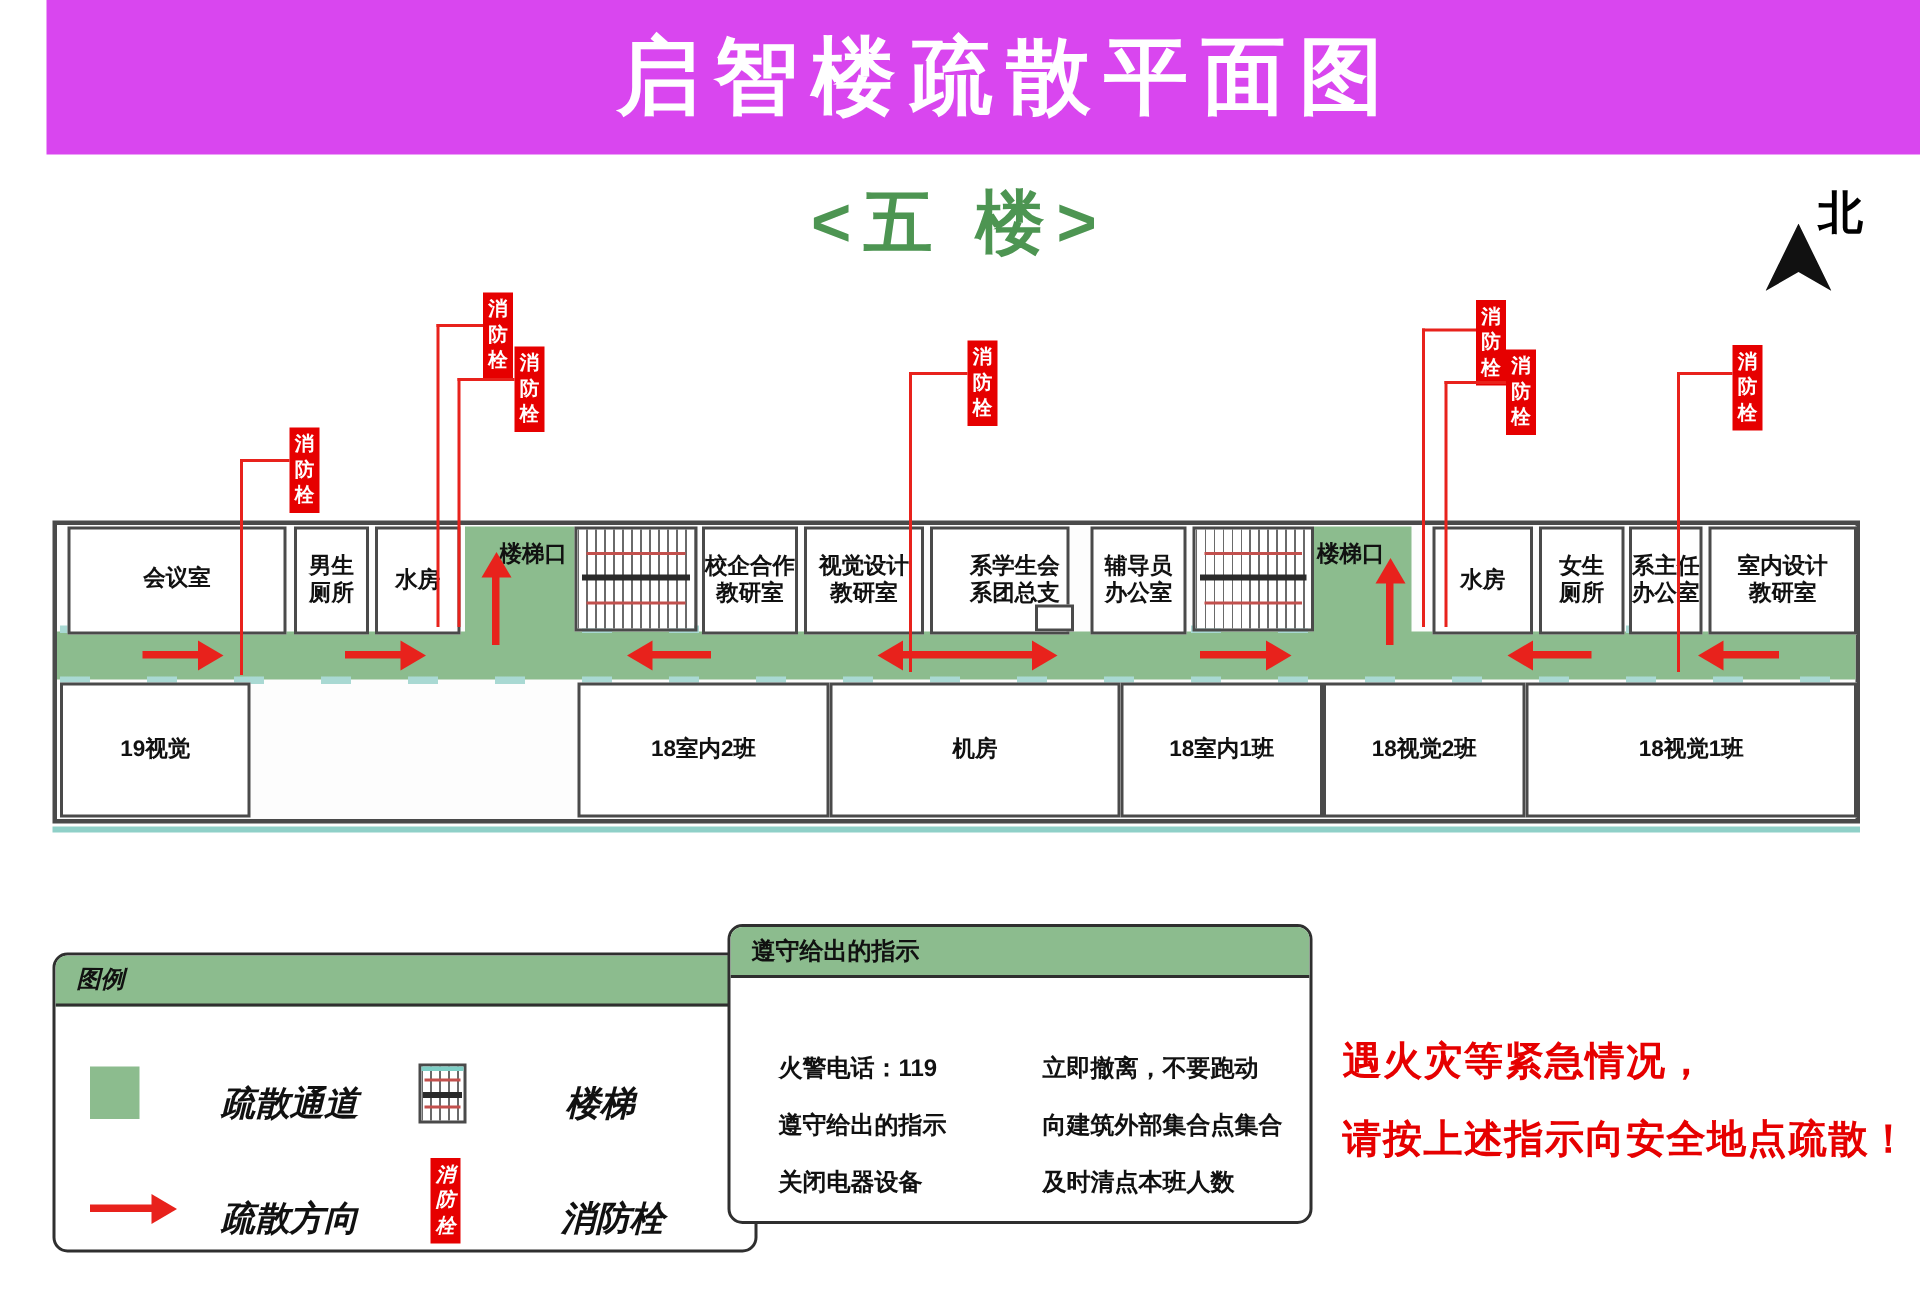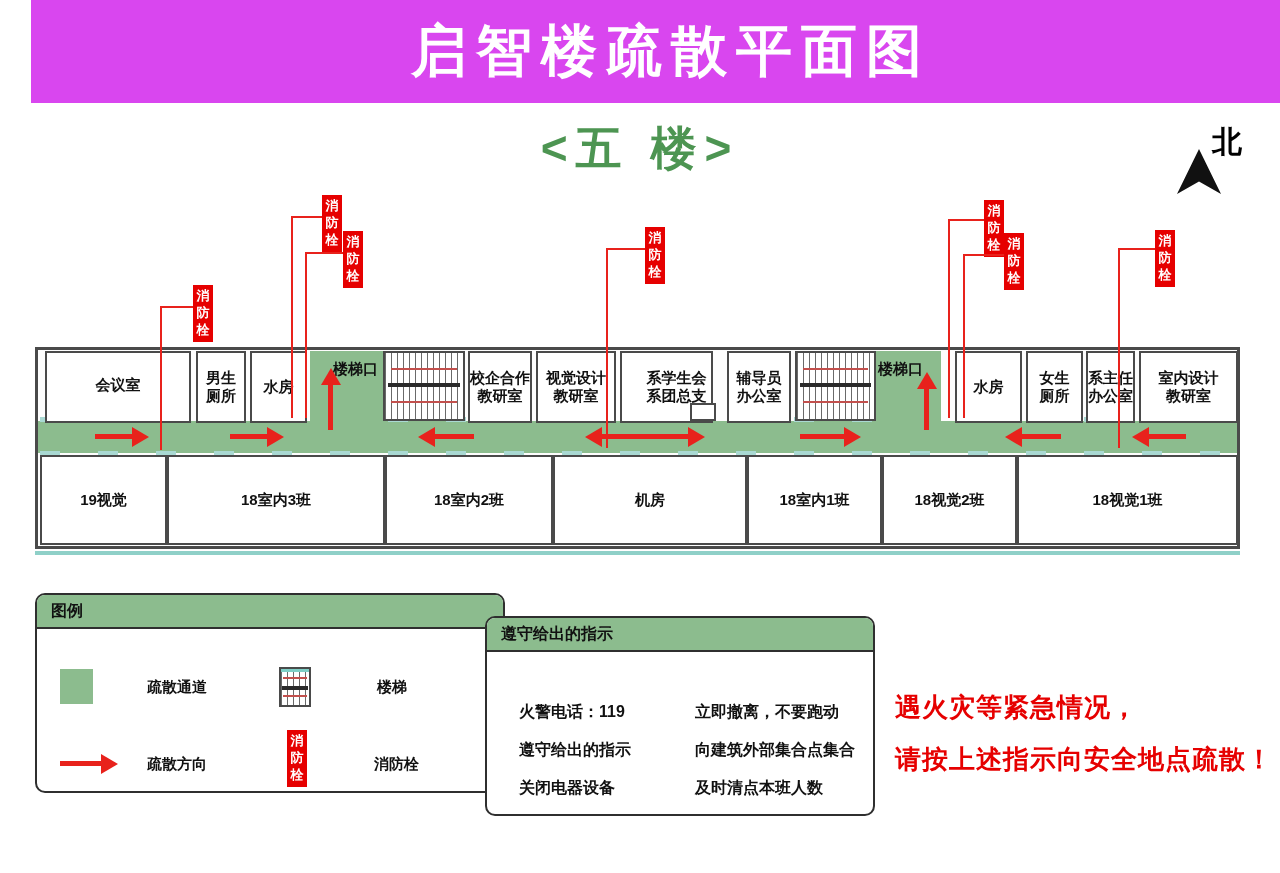--- a/index.html
+++ b/index.html
@@ -56,21 +56,21 @@
     border-bottom:17px solid #e8221c; border-left:10px solid transparent; border-right:10px solid transparent; }
   
   .hyd { position:absolute; width:20px; background:#e60000; color:#ffffff; font-size:13px;
     font-weight:bold; line-height:1.3; text-align:center; padding:3px 0; word-break:break-all; }
   .rline { position:absolute; background:#e8221c; }
   
   .panel { position:absolute; border:2px solid #2f2f2f; border-radius:10px; background:#ffffff; overflow:hidden; }
   .panel-head { height:34px; background:#8cbc8e; border-bottom:2px solid #2f2f2f;
     display:flex; align-items:center; padding-left:14px; font-size:16px; font-weight:bold; color:#111; }
   .legend-swatch { position:absolute; left:23px; top:74px; width:33px; height:35px; background:#8cbc8e; }
-  .legend-text { position:absolute; font-size:15px; font-weight:bold; color:#111; }
+  .legend-text { position:absolute; font-size:23px; font-weight:bold; color:#111; }
   .legend-arrow { position:absolute; left:23px; top:166px; width:42px; height:5px; background:#e8221c; }
   .legend-arrow::after { content:""; position:absolute; right:-16px; top:50%; transform:translateY(-50%);
     border-left:17px solid #e8221c; border-top:10px solid transparent; border-bottom:10px solid transparent; }
   .notice-line { position:absolute; font-size:16px; font-weight:bold; color:#111; }
   .warning { position:absolute; color:#e60000; font-size:26px; font-weight:bold; letter-spacing:1px; }
 </style>
 </head>
 <body>
 
 <div class="page">
@@ -144,23 +144,20 @@
 办公室</span>
     </div>
   <div class="room" style="left:1139px;top:351px; width:99px;  height:72px;">
       <span class="room-label">室内设计
 教研室</span>
     </div>
   <div class="vestibule" style="left:690px; top:403px; width:26px; height:18px;"></div>
 
   <div class="room" style="left:40px;  top:455px; width:127px; height:90px;">
       <span class="room-label">19视觉</span>
-    </div>
-  <div class="room" style="left:167px; top:455px; width:218px; height:90px;">
-      <span class="room-label">18室内3班</span>
     </div>
   <div class="room" style="left:385px; top:455px; width:168px; height:90px;">
       <span class="room-label">18室内2班</span>
     </div>
   <div class="room" style="left:553px; top:455px; width:194px; height:90px;">
       <span class="room-label">机房</span>
     </div>
   <div class="room" style="left:747px; top:455px; width:135px; height:90px;">
       <span class="room-label">18室内1班</span>
     </div>
@@ -202,21 +199,21 @@
   <div class="hyd" style="left:984px; top:200px;">消防栓</div>
 
   <div class="rline" style="left:963px; top:254px; width:41px; height:2px;"></div>
   <div class="rline" style="left:963px; top:254px; width:2px; height:164px;"></div>
   <div class="hyd" style="left:1004px; top:233px;">消防栓</div>
 
   <div class="rline" style="left:1118px; top:248px; width:37px; height:2px;"></div>
   <div class="rline" style="left:1118px; top:248px; width:2px; height:200px;"></div>
   <div class="hyd" style="left:1155px; top:230px;">消防栓</div>
 
-  <div class="panel" style="left:35px; top:593px; width:470px; height:200px;">
+  <div class="panel" style="left:35px; top:635px; width:470px; height:200px;font-style:italic;">
     <div class="panel-head">图例</div>
     <div class="legend-swatch"></div>
     <div class="legend-text" style="left:110px; top:83px;">疏散通道</div>
     <div class="stairs" style="left:242px; top:72px; width:32px; height:40px;">
       <span class="teal-top"></span>
         <span class="red1"></span>
         <span class="mid"></span>
         <span class="red2"></span>
     </div>
     <div class="legend-text" style="left:340px; top:83px;">楼梯</div>

